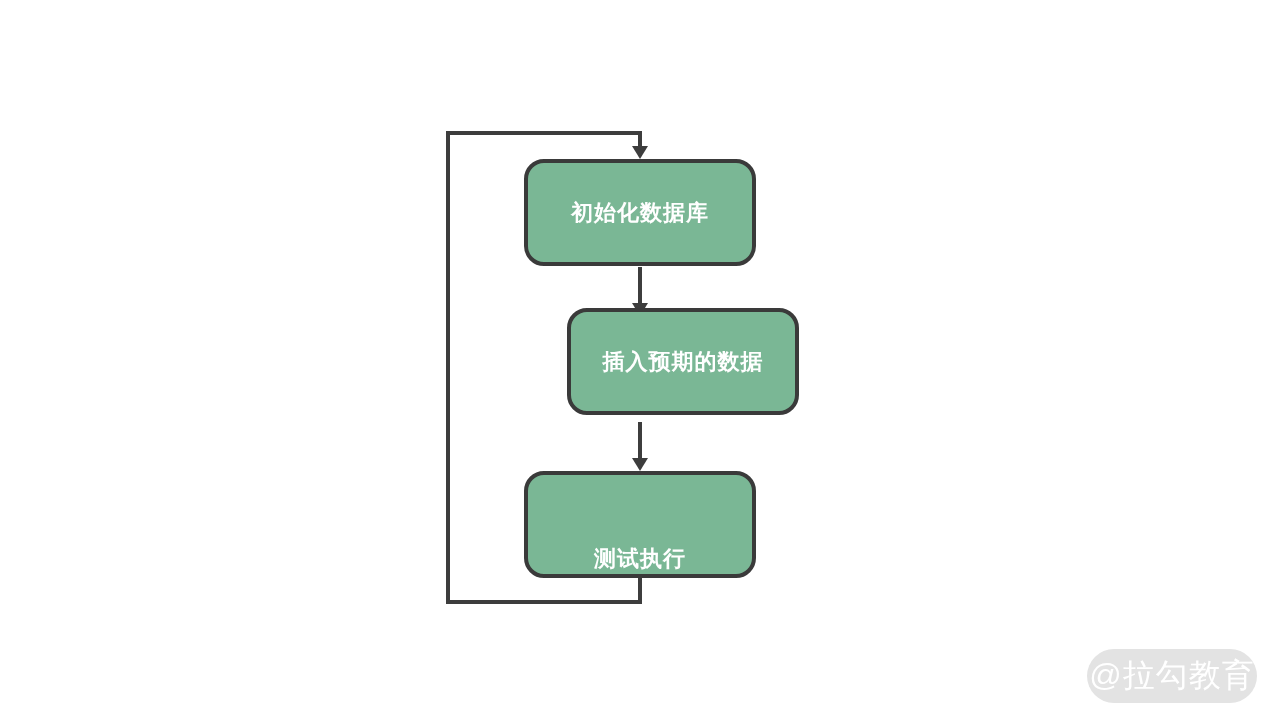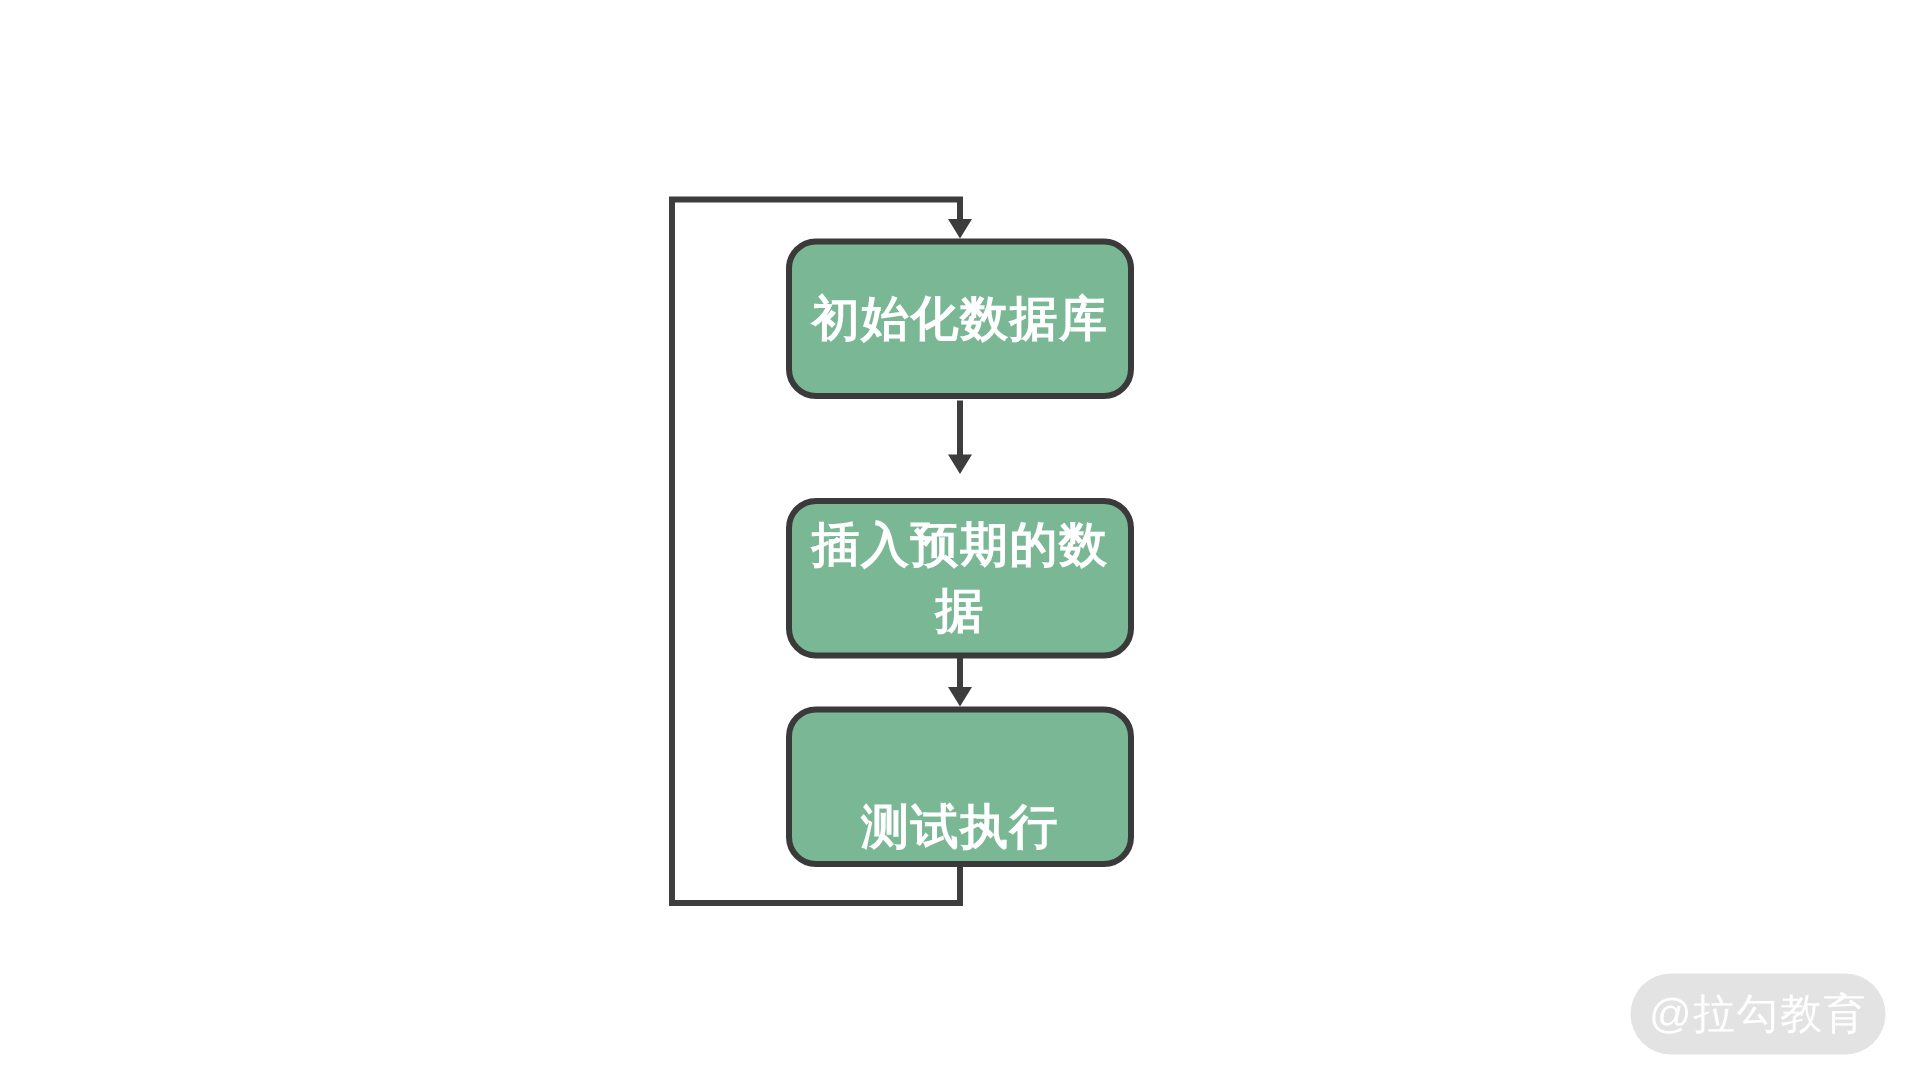--- a/index.html
+++ b/index.html
@@ -32,42 +32,42 @@
     left: 524px;
     width: 232px;
     height: 107px;
     background: var(--node-fill);
     border: 4px solid var(--node-border);
     border-radius: 20px;
     display: flex;
     align-items: center;
     justify-content: center;
     color: var(--node-text);
-    font-size: 32px;
+    font-size: 22px;
     font-weight: 700;
     letter-spacing: 1px;
     text-align: center;
   }
   .node-1 { top: 159px; }
-  .node-2 { top: 332px; }
+  .node-2 { top: 308px; margin-left: 43px; }
   .node-3 { top: 471px; align-items: flex-end; }
 
   .watermark {
     position: absolute;
     left: 1087px;
     top: 649px;
     width: 170px;
     height: 54px;
     background: var(--watermark-bg);
     border-radius: 27px;
     display: flex;
     align-items: center;
     justify-content: center;
     color: var(--watermark-text);
-    font-size: 28px;
+    font-size: 32px;
     font-weight: 400;
     letter-spacing: 1px;
   }
 </style>
 </head>
 <body>
 
 <div class="canvas">
 
   <svg class="connector-layer" width="1280" height="720" viewBox="0 0 1280 720">

